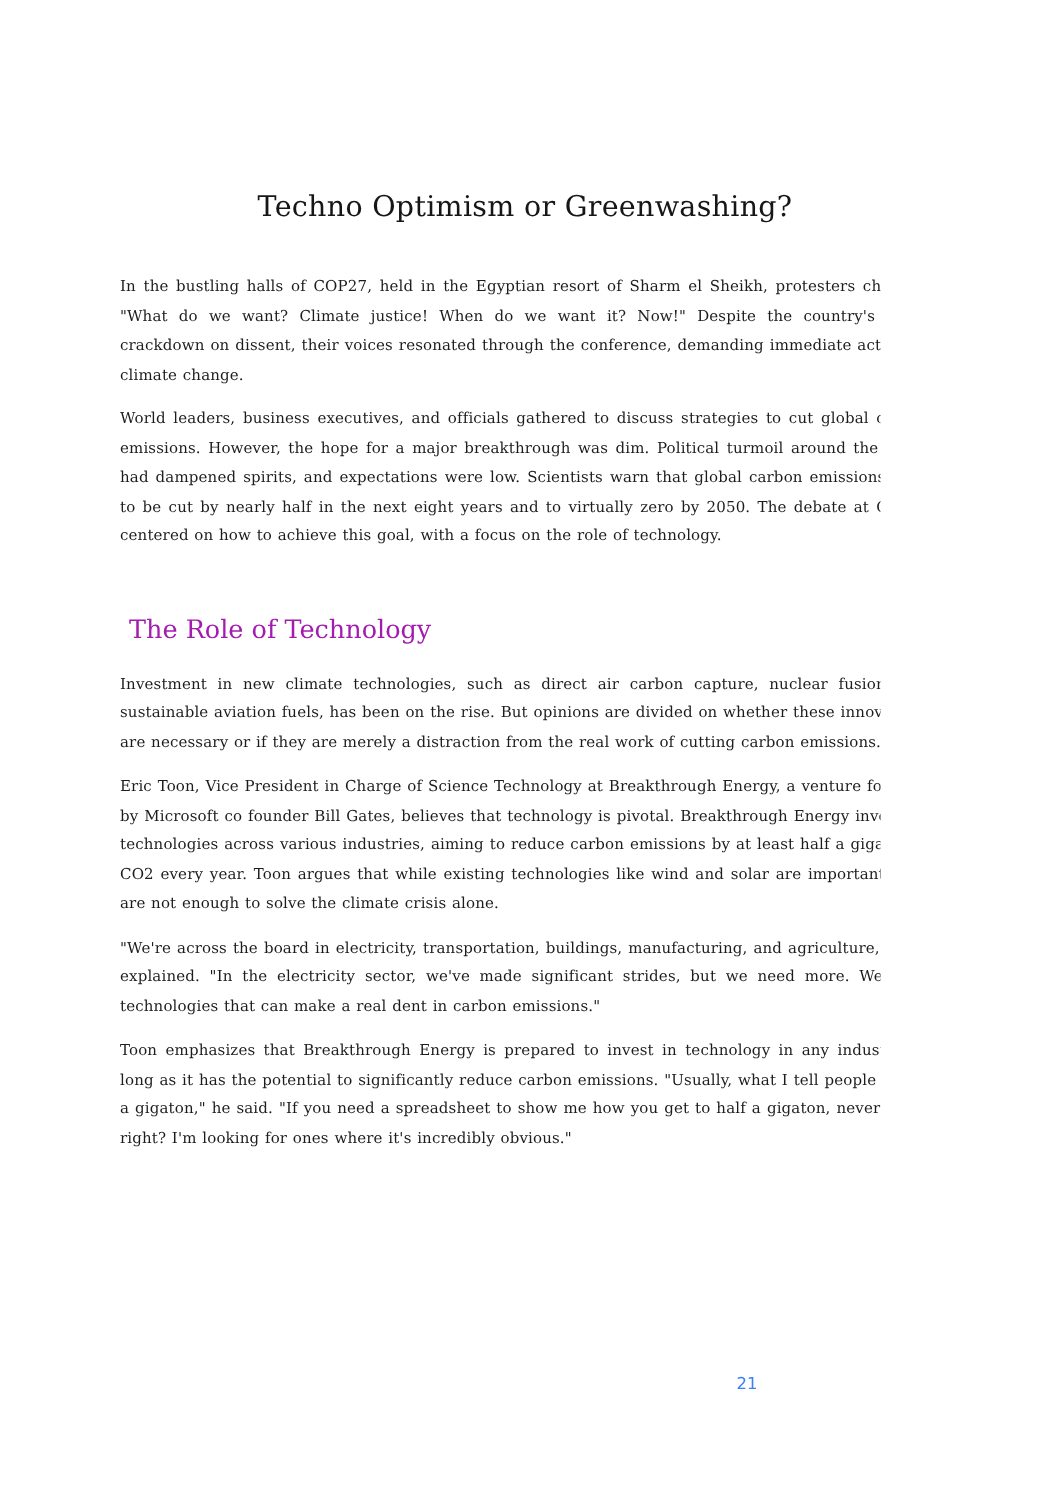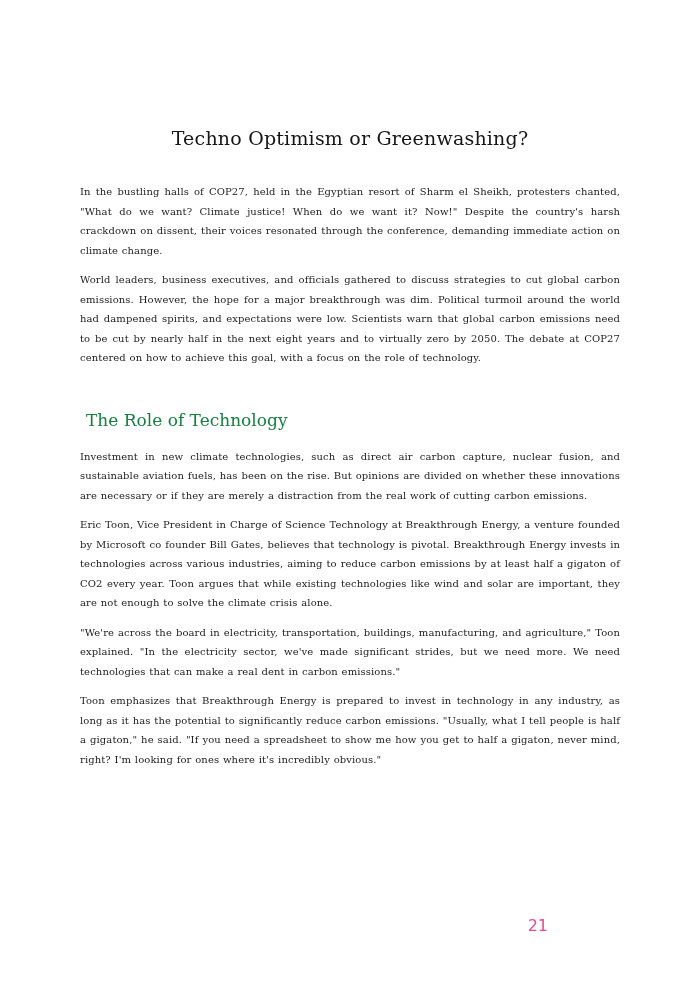--- a/index.html
+++ b/index.html
@@ -8,21 +8,20 @@
     background: #ffffff;
   }
   .page {
     position: relative;
     width: 587px;
     height: 992px;
     background: #ffffff;
     overflow: hidden;
     font-family: "DejaVu Serif", "Liberation Serif", serif;
     color: #1c1c1c;
-    padding-left: 43px;
   }
   .content {
     position: absolute;
     left: 80px;
     top: 0;
     width: 540px;
   }
   .doc-title {
     margin: 120px 0 26px 0;
     font-size: 19px;
@@ -42,29 +41,29 @@
     text-align: justify;
     letter-spacing: 0.1px;
     word-spacing: 0.5px;
   }
   h2.section-heading {
     margin: 40px 0 15px 0;
     padding-left: 6px;
     font-size: 17px;
     font-weight: normal;
     line-height: 24px;
-    color: #15803d;
+    color: #a21caf;
   }
   .page-number {
     position: absolute;
     top: 916px;
     right: 82px;
     font-family: "DejaVu Sans", "Liberation Sans", sans-serif;
-    font-size: 16px;
-    color: #ec4899;
+    font-size: 11px;
+    color: #3b82f6;
   }
 </style>
 </head>
 <body>
 
 <div class="page">
   <div class="content">
 
     <h1 class="doc-title">
       <span class="title-line">Techno Optimism or Greenwashing?</span>

